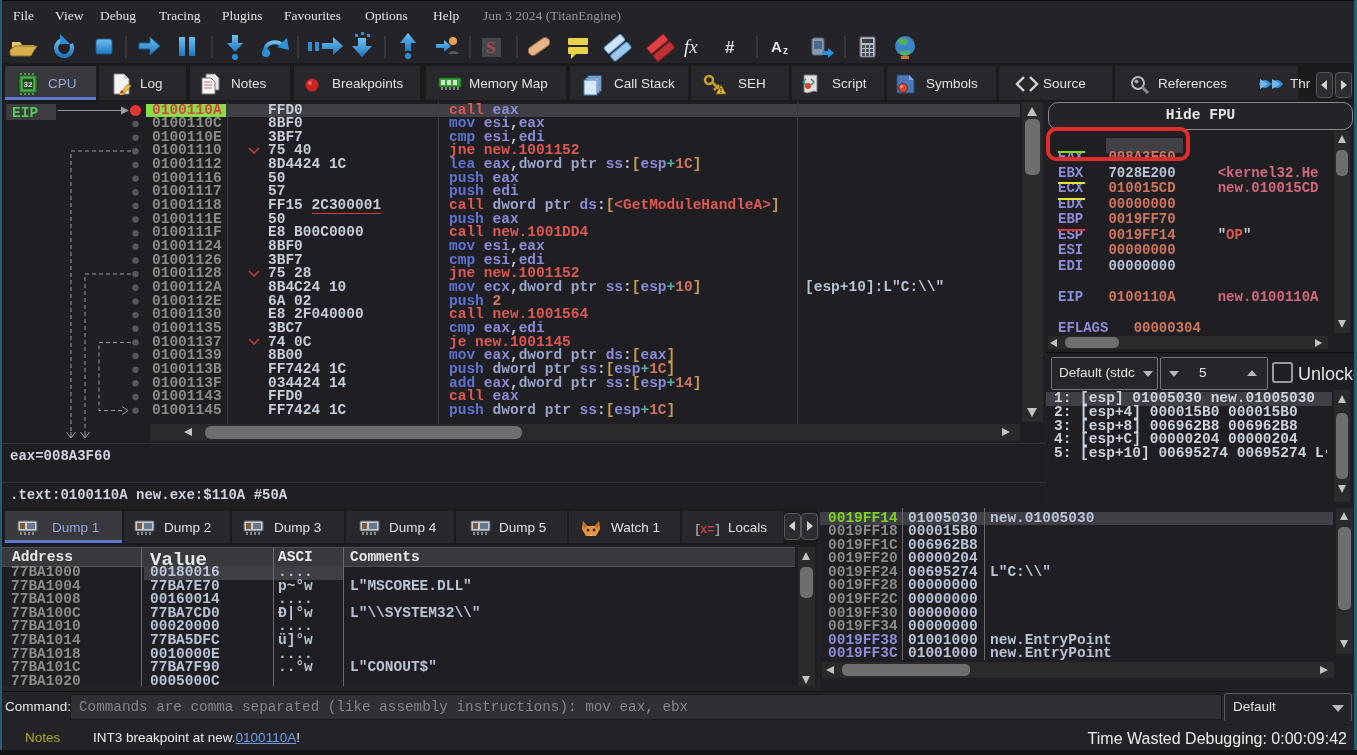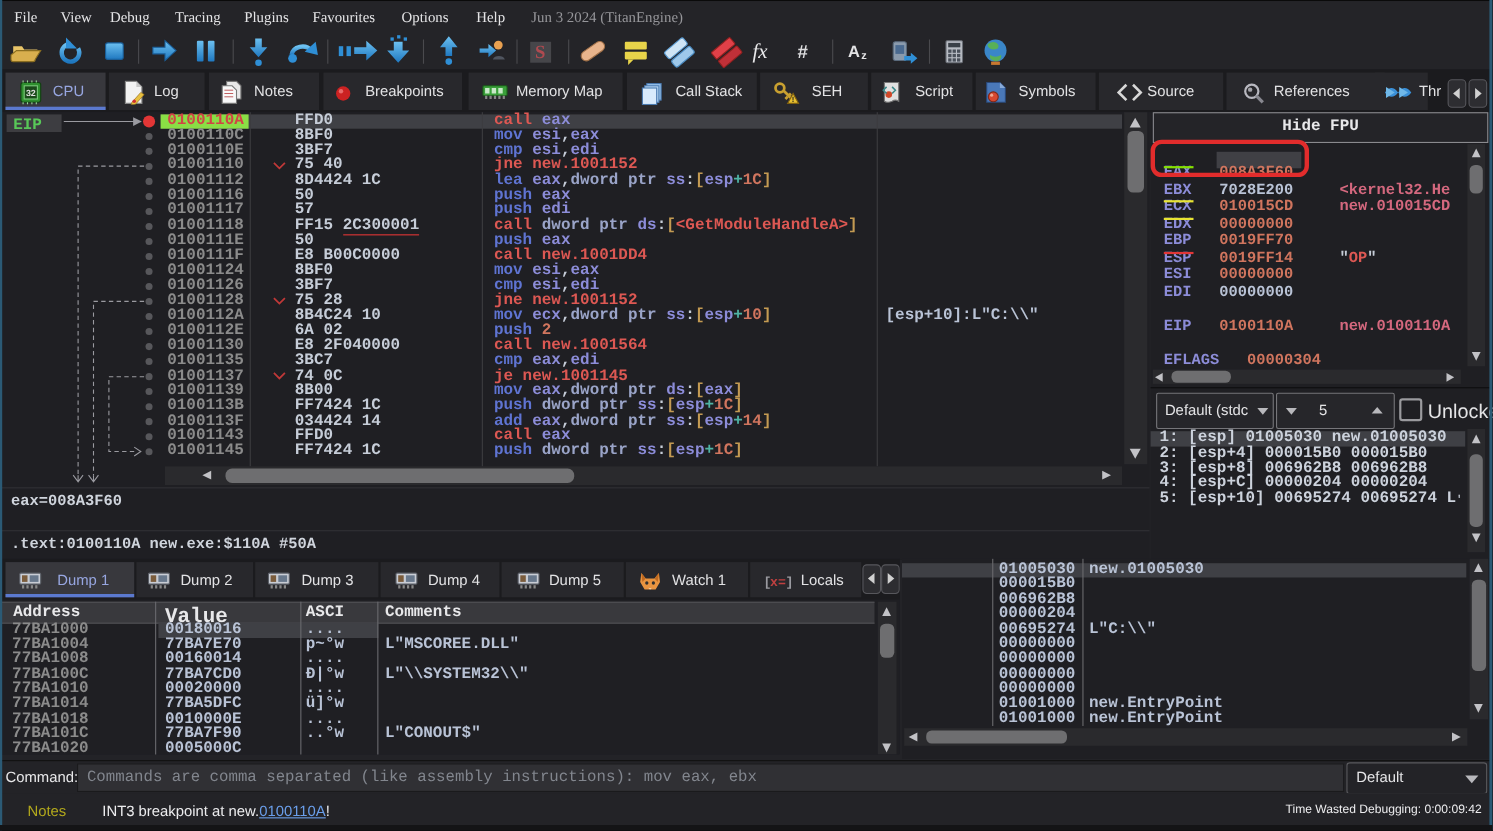--- a/index.html
+++ b/index.html
@@ -409,21 +409,21 @@
     <div class="arr" style="left:184px;top:326px;border-top:4.5px solid transparent;border-bottom:4.5px solid transparent;border-right:8px solid #c2c2c6"></div>
     <div class="sbthumb" style="left:205px;top:324px;width:317px;height:13px;border-radius:6px"></div>
     <div class="arr" style="left:1002px;top:326px;border-top:4.5px solid transparent;border-bottom:4.5px solid transparent;border-left:8px solid #c2c2c6"></div>
   </div>
   <div id="infobox" class="abs" style="left:0;top:443px;width:1045px;height:65px;background:#1f1f23;border-top:1px solid #313136">
     <div class="mono abs" style="left:10px;top:4px;font-size:14px;color:#cfd4dc">eax=008A3F60</div>
     <div class="abs" style="left:0;top:38px;width:1045px;height:1px;background:#313136"></div>
     <div class="mono abs" style="left:10px;top:43px;font-size:14px;color:#cfd4dc">.text:0100110A new.exe:$110A #50A</div>
   </div>
   <div id="regs" class="abs" style="left:1046px;top:102px;width:311px;height:250px;background:#1f1f23">
-    <div class="abs" style="left:2px;top:0px;width:303px;height:26px;background:#242428;border:1px solid #8a8a8e;border-radius:0">
+    <div class="abs" style="left:2px;top:0px;width:303px;height:26px;background:#242428;border:1px solid #8a8a8e;border-radius:10px">
       <div class="mono abs" style="left:0;width:100%;top:4px;font-size:14.5px;color:#e8e8ea;text-align:center">Hide FPU</div>
     </div>
     <div class="abs" style="left:60px;top:36px;width:77px;height:15px;background:#404045"></div>
     <div class="mono abs regcol" style="left:12px;top:48px;font-size:14px;line-height:15.5px;white-space:pre"><span class="cvio">EAX</span>   <span class="csal">008A3F60</span>
 <span class="cvio">EBX</span>   <span class="cpale">7028E200</span>     <span class="cpink">&lt;kernel32.He</span>
 <span class="cvio">ECX</span>   <span class="csal">010015CD</span>     <span class="cpink">new.010015CD</span>
 <span class="cvio">EDX</span>   <span class="csal">00000000</span>
 <span class="cvio">EBP</span>   <span class="csal">0019FF70</span>
 <span class="cvio">ESP</span>   <span class="csal">0019FF14</span>     <span class="cw">"</span><span class="cred">OP</span><span class="cw">"</span>
 <span class="cvio">ESI</span>   <span class="csal">00000000</span>
@@ -618,20 +618,31 @@
 
     <div class="sbtrack" style="left:798px;top:39px;width:17px;height:139px"></div>
     <div class="arr" style="left:802px;top:44px;border-left:4.5px solid transparent;border-right:4.5px solid transparent;border-bottom:8px solid #c2c2c6"></div>
     <div class="sbthumb" style="left:800px;top:59px;width:13px;height:31px"></div>
     <div class="arr" style="left:802px;top:168px;border-left:4.5px solid transparent;border-right:4.5px solid transparent;border-top:8px solid #c2c2c6"></div>
   </div>
   <div id="stack" class="abs" style="left:820px;top:508px;width:537px;height:182px;background:#1f1f23">
     <div class="abs" style="left:0;top:3.5px;width:513px;height:13.6px;background:#3f4045"></div>
     <div class="vline" style="left:82px;top:0;height:152px;background:#6a6a6e"></div>
     <div class="vline" style="left:164px;top:0;height:152px;background:#6a6a6e"></div>
+    <div class="mono abs" style="left:8px;top:3.5px;font-size:14.5px;line-height:13.6px;white-space:pre"><span style="color:#7ed321">0019FF14</span>
+<span class="cg">0019FF18</span>
+<span class="cg">0019FF1C</span>
+<span class="cg">0019FF20</span>
+<span class="cg">0019FF24</span>
+<span class="cg">0019FF28</span>
+<span class="cg">0019FF2C</span>
+<span class="cg">0019FF30</span>
+<span class="cg">0019FF34</span>
+<span class="cvio">0019FF38</span>
+<span class="cvio">0019FF3C</span></div>
     <div class="mono abs cpale" style="left:88px;top:3.5px;font-size:14.5px;line-height:13.6px;white-space:pre">01005030
 000015B0
 006962B8
 00000204
 00695274
 00000000
 00000000
 00000000
 00000000
 01001000
@@ -664,19 +675,19 @@
       <span class="mono abs" style="left:8px;top:4px;font-size:14.3px;color:#82868e;font-weight:400">Commands are comma separated (like assembly instructions): mov eax, ebx</span>
     </div>
     <div class="abs" style="left:1224px;top:1px;width:126px;height:27px;background:#232327;border:1px solid #5a5a5e;border-radius:3px">
       <span class="abs" style="left:8px;top:5px;font-size:13.5px;color:#e4e4e6">Default</span>
       <div class="arr" style="left:107px;top:11px;border-left:6px solid transparent;border-right:6px solid transparent;border-top:7px solid #b8b8bc"></div>
     </div>
   </div>
   <div id="statusbar" class="abs" style="left:0;top:721px;width:1357px;height:34px;background:#232327">
     <span class="abs" style="left:25px;top:9px;font-size:13.5px;color:#b2a81c">Notes</span>
     <span class="abs" style="left:93px;top:9px;font-size:13.5px;color:#ececee">INT3 breakpoint at new.<span style="color:#6a9eea;text-decoration:underline">0100110A</span>!</span>
-    <span class="abs" style="right:10px;top:9px;font-size:11px;color:#ececee">Time Wasted Debugging: 0:00:09:42</span>
+    <span class="abs" style="right:10px;top:9px;font-size:16px;color:#ececee">Time Wasted Debugging: 0:00:09:42</span>
   </div>
 
   <div class="abs" style="left:0;top:0;width:2px;height:755px;background:#2b5a75"></div>
   <div class="abs" style="left:1354px;top:0;width:3px;height:755px;background:#2b5a75"></div>
   <div class="abs" style="left:0;top:750px;width:1357px;height:5px;background:#141416"></div>
 </div>
 
 </body></html>

